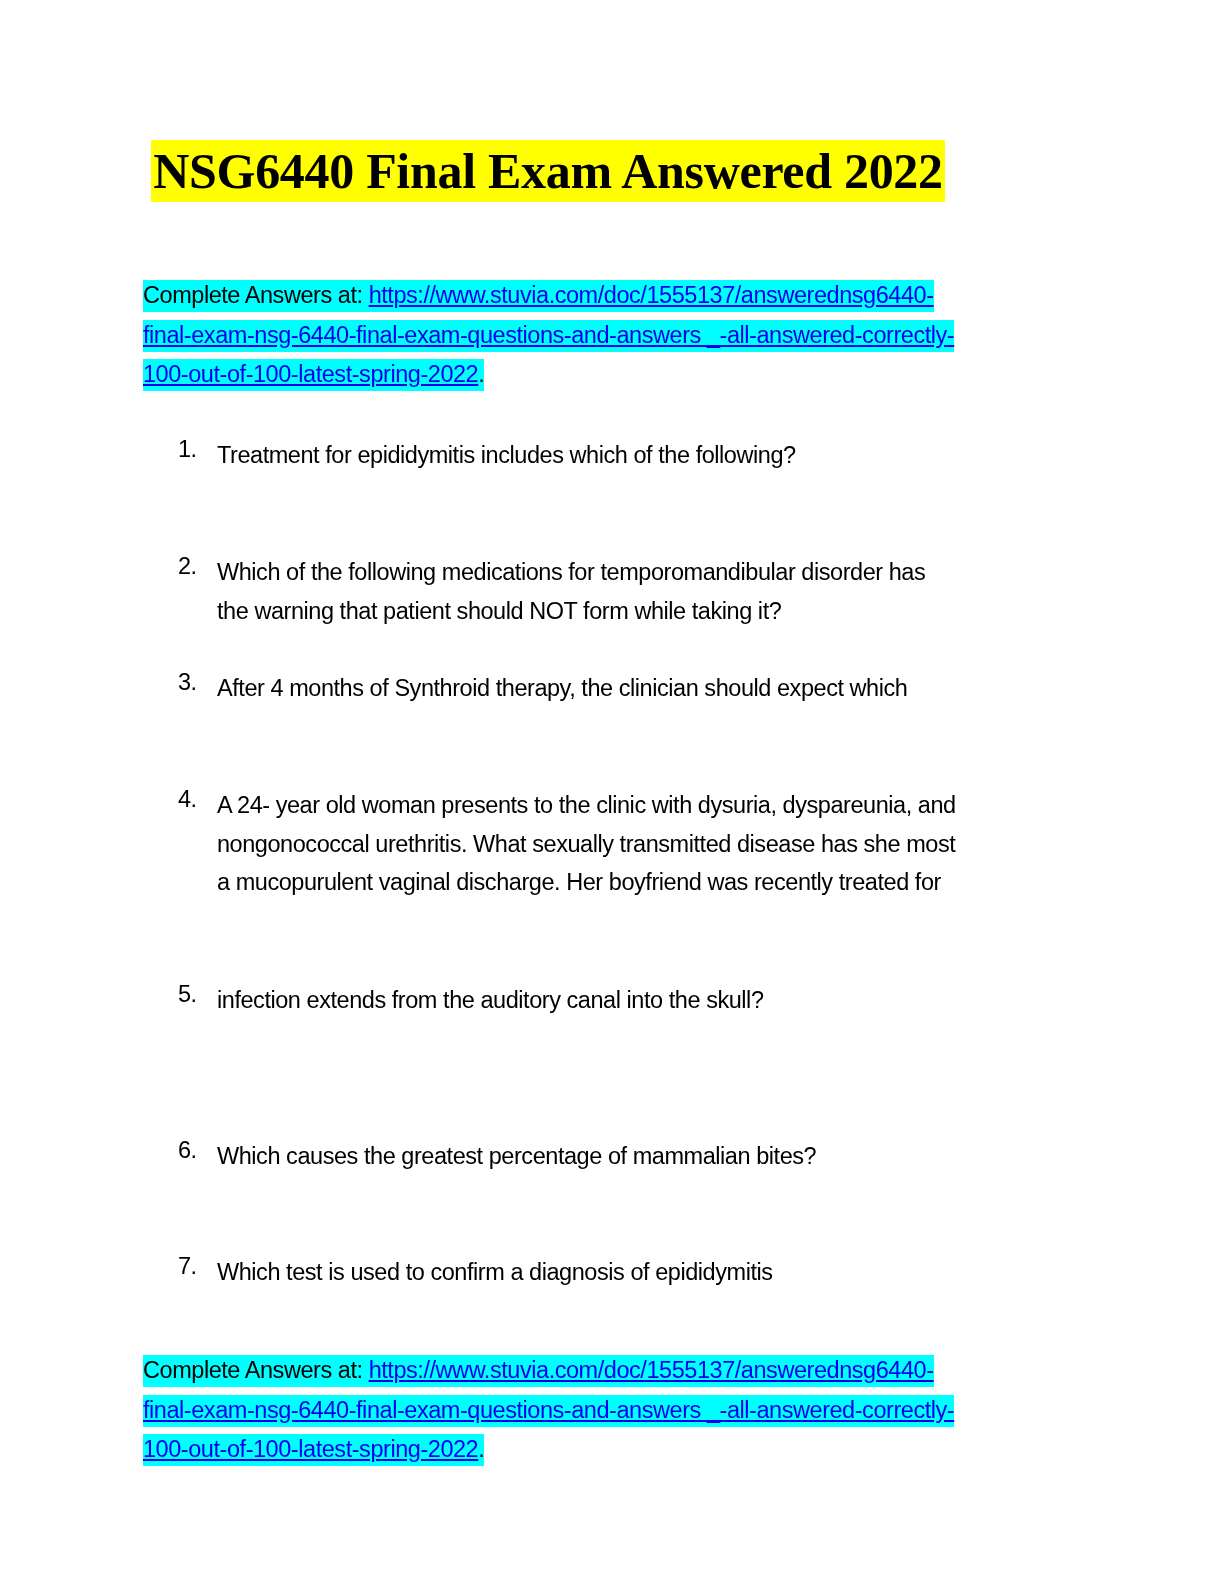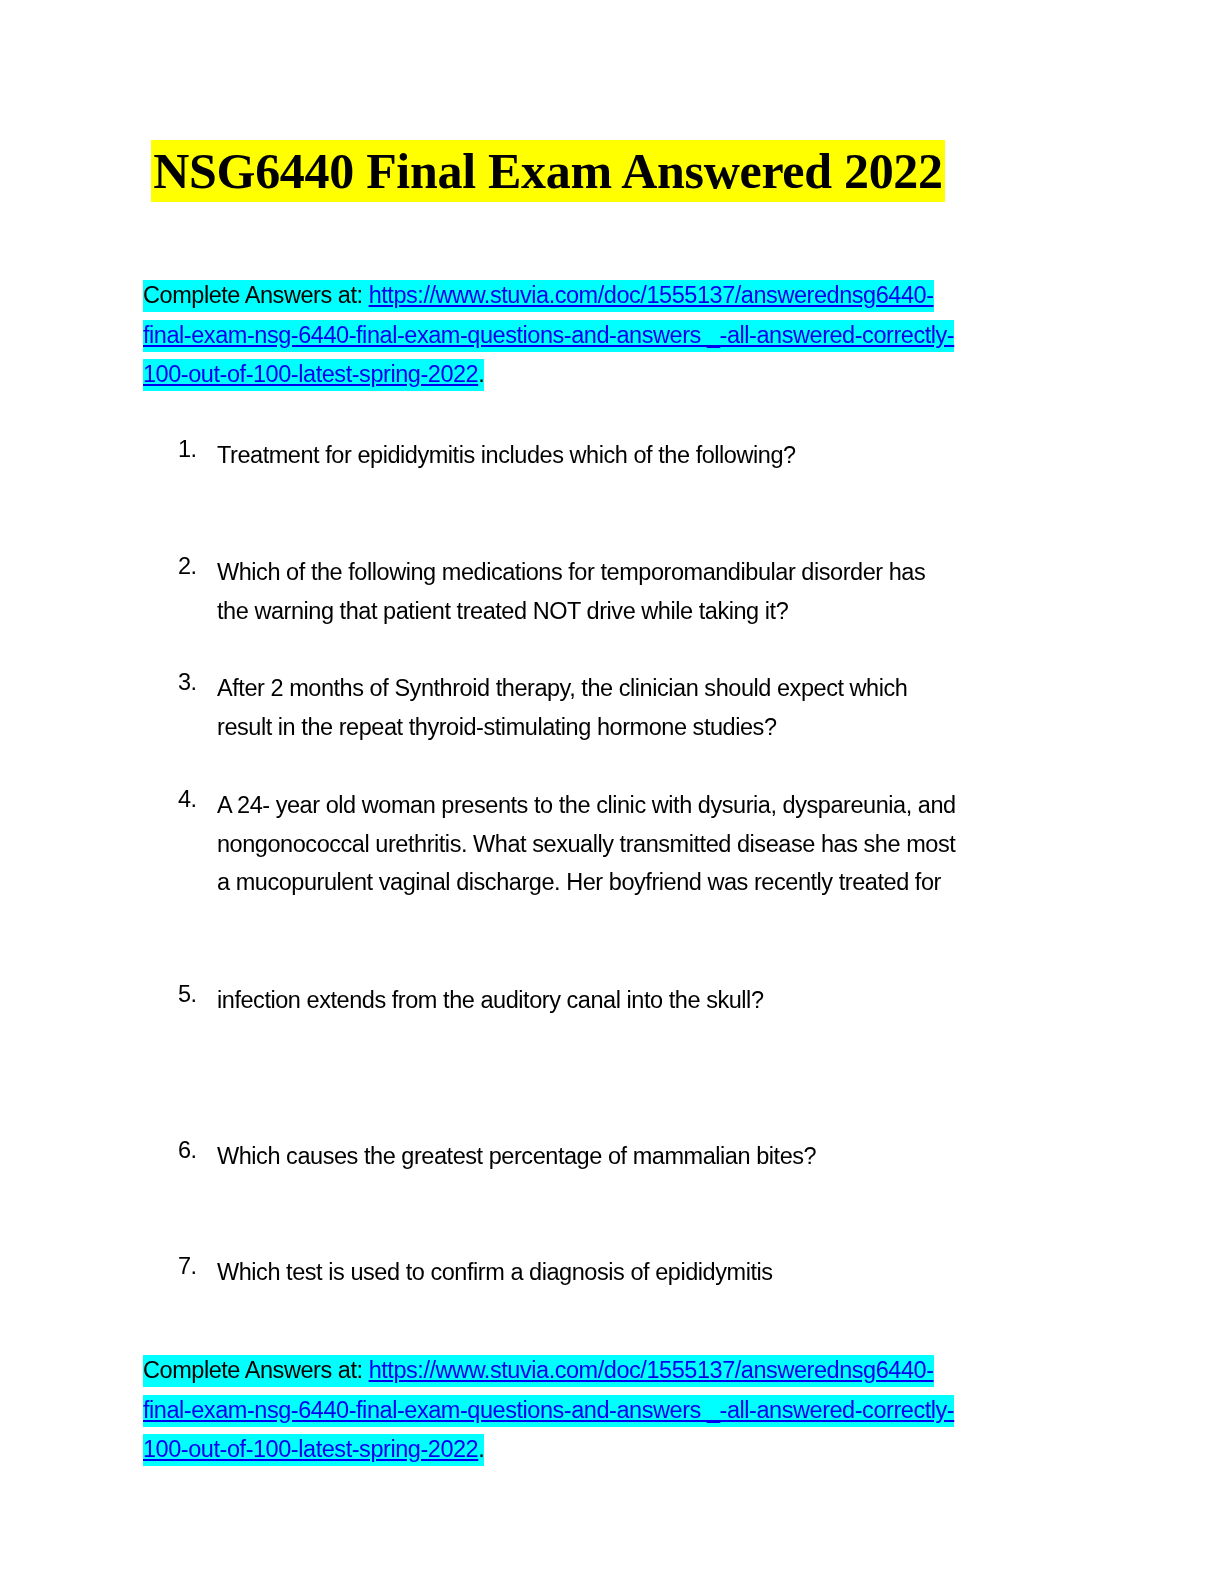--- a/index.html
+++ b/index.html
@@ -68,29 +68,28 @@
       <span class="num">1.</span>
       <div class="text">
         <span>Treatment for epididymitis includes which of the following?</span>
       </div>
     </div>
 
     <div class="q" style="top:553px">
       <span class="num">2.</span>
       <div class="text">
         <span>Which of the following medications for temporomandibular disorder has</span>
-        <span>the warning that patient treated NOT drive while taking it?</span>
+        <span>the warning that patient should NOT form while taking it?</span>
       </div>
     </div>
 
     <div class="q" style="top:669px">
       <span class="num">3.</span>
       <div class="text">
-        <span>After 2 months of Synthroid therapy, the clinician should expect which</span>
-        <span>result in the repeat thyroid-stimulating hormone studies?</span>
+        <span>After 4 months of Synthroid therapy, the clinician should expect which</span>
       </div>
     </div>
 
     <div class="q" style="top:786px">
       <span class="num">4.</span>
       <div class="text">
         <span>A 24- year old woman presents to the clinic with dysuria, dyspareunia, and</span>
         <span>nongonococcal urethritis. What sexually transmitted disease has she most</span>
         <span>a mucopurulent vaginal discharge. Her boyfriend was recently treated for</span>
       </div>

